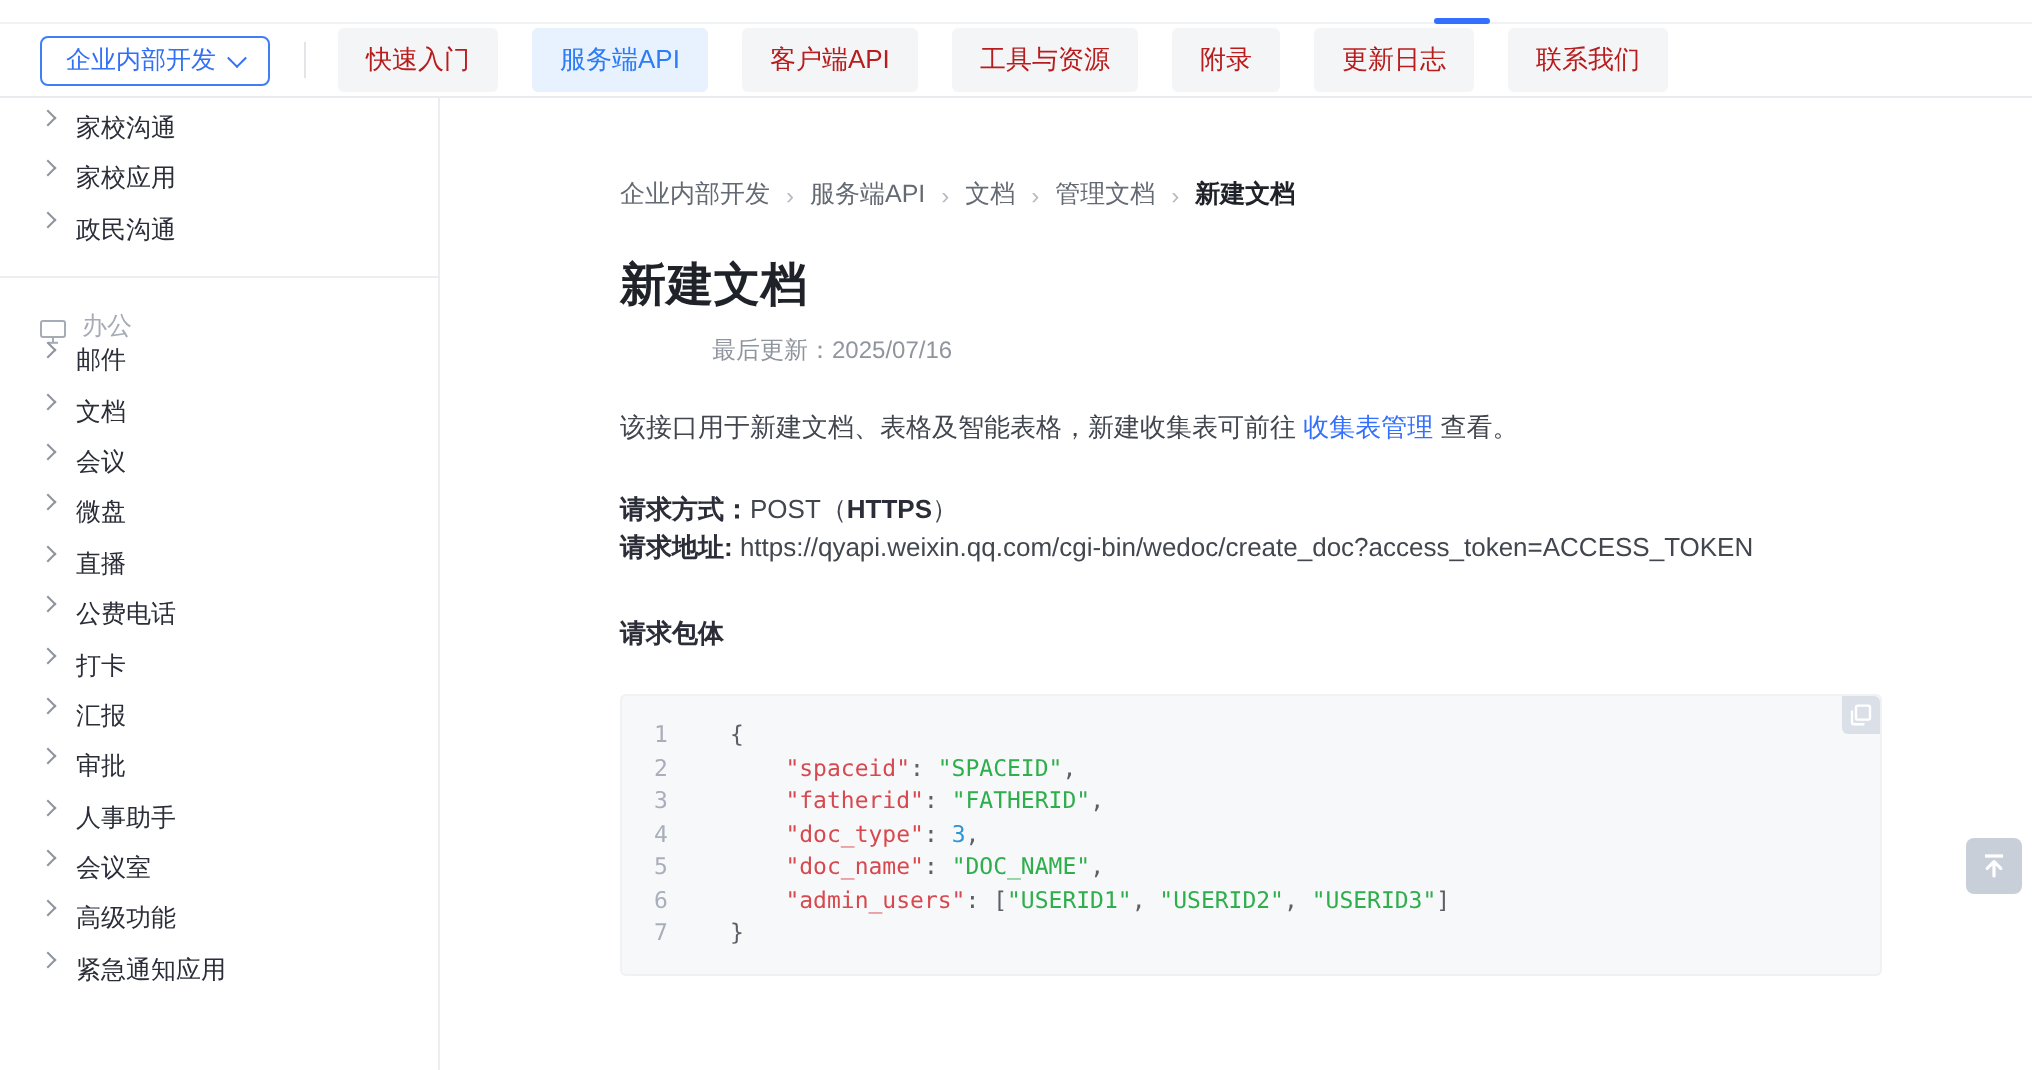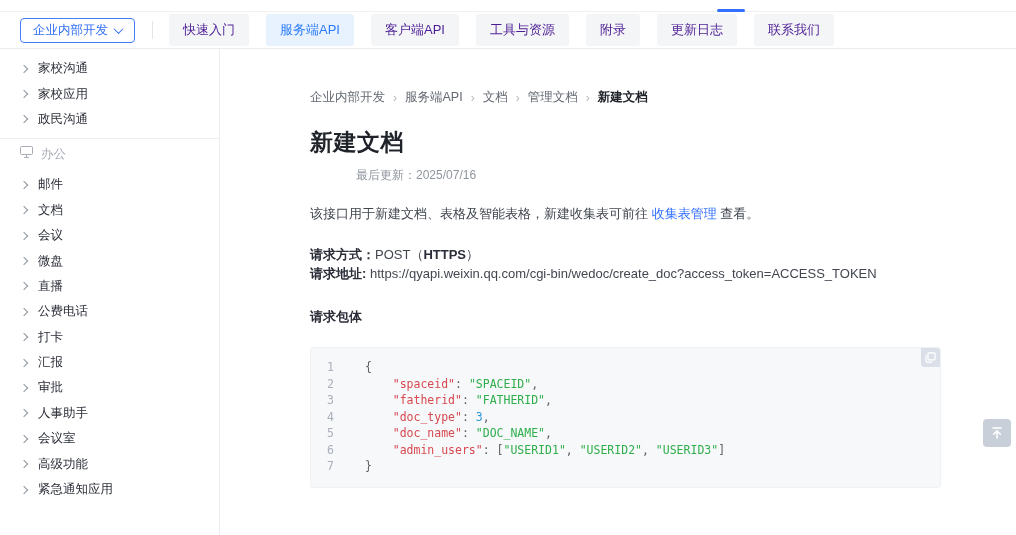--- a/index.html
+++ b/index.html
@@ -12,31 +12,31 @@
   .top-indicator { position:absolute; left:717px; top:9px; width:28px; height:3px; background:#3370ff; border-radius:1.5px; }
 
   
   .navbar { display:flex; align-items:center; height:37px; padding:0 0 0 20px; background:#fff; border-bottom:1px solid #e9ebef; }
   .dropdown-btn { display:inline-flex; align-items:center; gap:7px; height:25px; padding:0 12px;
     border:1px solid #3f7ef7; border-radius:4px; background:#fff; color:#3270f5; font-size:12.5px; cursor:pointer; }
   .chev-down { width:7px; height:7px; border-right:1.4px solid #3270f5; border-bottom:1.4px solid #3270f5;
     transform:rotate(45deg) translate(-1px,-1px); display:inline-block; }
   .nav-divider { width:1px; height:18px; background:#e3e5e9; margin:0 16px 0 17px; }
   .nav-tabs { display:flex; align-items:center; gap:17px; }
-  .nav-tab { border:none; background:#f4f5f7; color:#4c1d95; font-size:13px; padding:7px 14px; border-radius:3px; cursor:pointer; white-space:nowrap; }
+  .nav-tab { border:none; background:#f4f5f7; color:#b91c1c; font-size:13px; padding:7px 14px; border-radius:3px; cursor:pointer; white-space:nowrap; }
   .nav-tab.active { background:#e8f2ff; color:#2b7cf6; }
 
   
   .body-wrap { display:flex; height:486px; }
   .sidebar { width:220px; border-right:1px solid #ebedf0; padding-top:7px; overflow:hidden; flex:none; }
-  .side-item { display:flex; align-items:center; gap:11px; height:25.4px; padding-left:21px; font-size:12.5px; color:#2b2e38; cursor:pointer; }
+  .side-item { display:flex; align-items:flex-start; gap:11px; height:25.4px; padding-left:21px; font-size:12.5px; color:#2b2e38; cursor:pointer; }
   .chev-right { width:6px; height:6px; border-right:1.3px solid #8f959e; border-bottom:1.3px solid #8f959e;
     transform:rotate(-45deg); display:inline-block; flex:none; }
   .side-divider { height:1px; background:#eceef1; margin:6px 0 7px 0; }
-  .side-section { display:flex; align-items:flex-start; gap:8px; height:26px; padding-left:20px; font-size:12.5px; color:#a6abb5; }
+  .side-section { display:flex; align-items:flex-end; gap:8px; height:26px; padding-left:20px; font-size:12.5px; color:#a6abb5; }
   .monitor-icon { display:inline-block; flex:none; }
 
   
   .main { flex:1; padding:40px 0 0 90px; }
   .content { width:631px; }
   .breadcrumb { font-size:12.5px; color:#646a73; display:flex; align-items:center; flex-wrap:nowrap; }
   .crumb { cursor:pointer; }
   .crumb-sep { color:#b6bac1; margin:0 8px; font-size:12px; }
   .crumb-current { color:#1f2329; font-weight:bold; }
   .doc-title { margin-top:21px; font-size:23px; font-weight:bold; color:#1f2329; letter-spacing:0.5px; }

